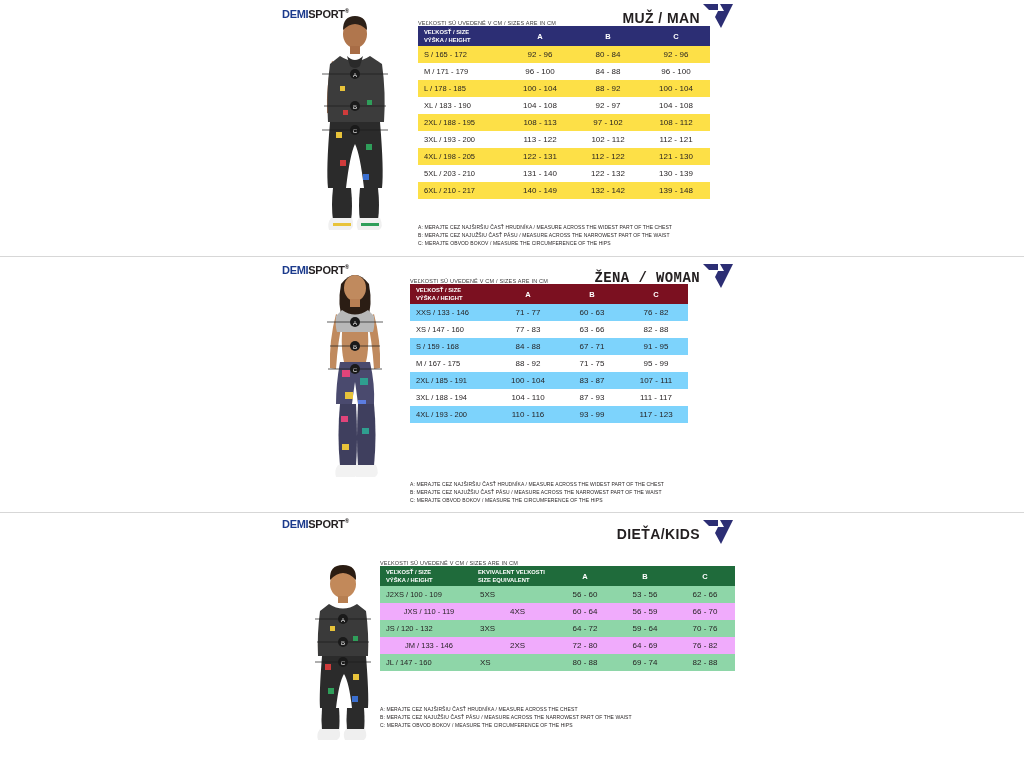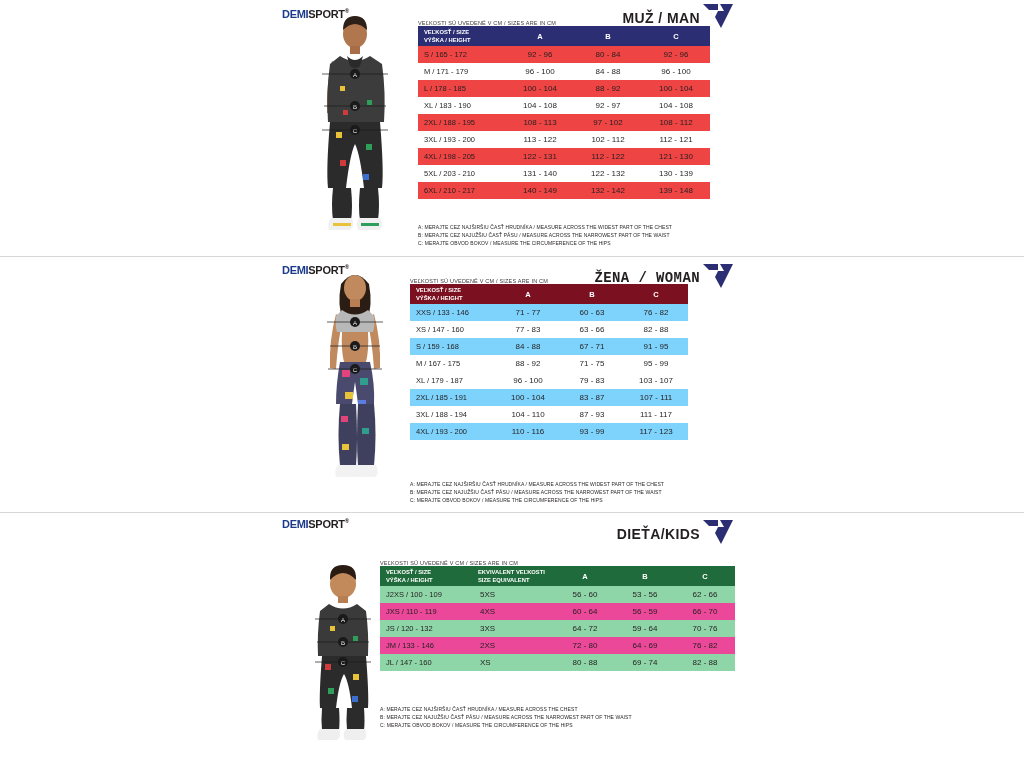--- a/index.html
+++ b/index.html
@@ -117,32 +117,32 @@
     font-size: 7.5px;
   }
   table.size-table td.col-equiv {
     text-align: left;
     padding-left: 8px;
     font-size: 8px;
   }
 
   
   #table-men thead th { background: #2c2e74; }
-  #table-men tr.alt td { background: #ef4444; }
+  #table-men tr.alt td { background: #fde047; }
   #table-men tr.plain td { background: #ffffff; }
 
   
   #table-women thead th { background: #7b1020; }
   #table-women tr.alt td { background: #7dd3fc; }
   #table-women tr.plain td { background: #ffffff; }
 
   
   #table-kids thead th { background: #1f6b3b; }
   #table-kids tr.alt td { background: #8ed6a8; }
-  #table-kids tr.plain td { background: #ec4899; }
+  #table-kids tr.plain td { background: #f0abfc; text-align: center; }
 
   .legend {
     position: absolute;
     font-size: 5px;
     line-height: 1.55;
     color: #231f20;
     letter-spacing: 0.1px;
     white-space: nowrap;
   }
   .legend div { white-space: nowrap; }
@@ -389,26 +389,20 @@
           <td class="col-size">S / 159 - 168</td>
           <td>84 - 88</td>
           <td>67 - 71</td>
           <td>91 - 95</td>
         </tr>
         <tr class="plain">
           <td class="col-size">M / 167 - 175</td>
           <td>88 - 92</td>
           <td>71 - 75</td>
           <td>95 - 99</td>
-        </tr>
-        <tr class="plain">
-          <td class="col-size">XL / 179 - 187</td>
-          <td>96 - 100</td>
-          <td>79 - 83</td>
-          <td>103 - 107</td>
         </tr>
         <tr class="alt">
           <td class="col-size">2XL / 185 - 191</td>
           <td>100 - 104</td>
           <td>83 - 87</td>
           <td>107 - 111</td>
         </tr>
         <tr class="plain">
           <td class="col-size">3XL / 188 - 194</td>
           <td>104 - 110</td>

